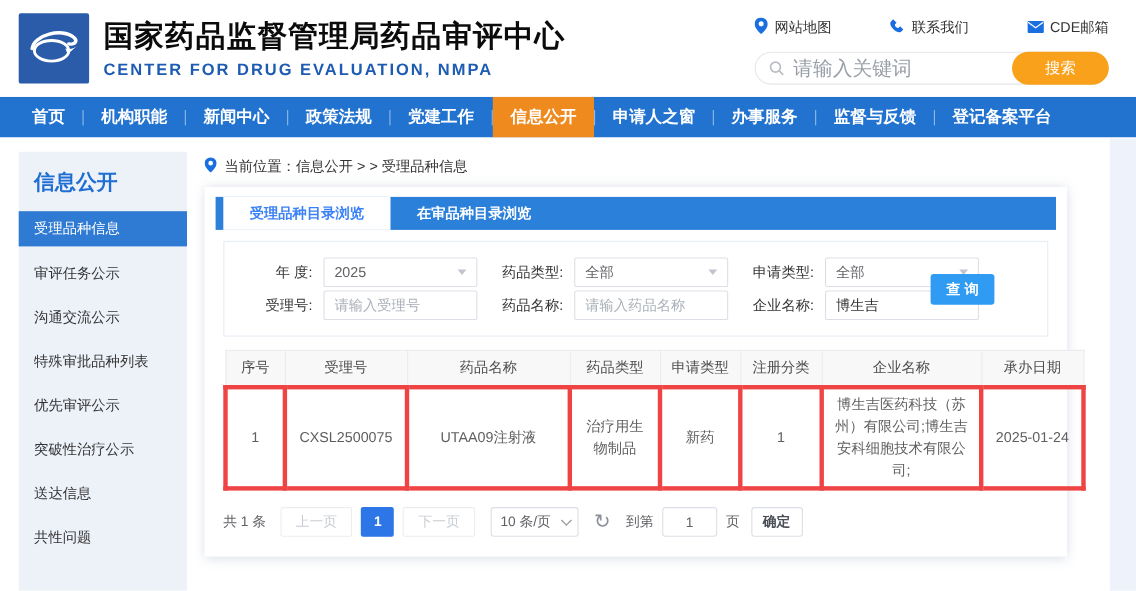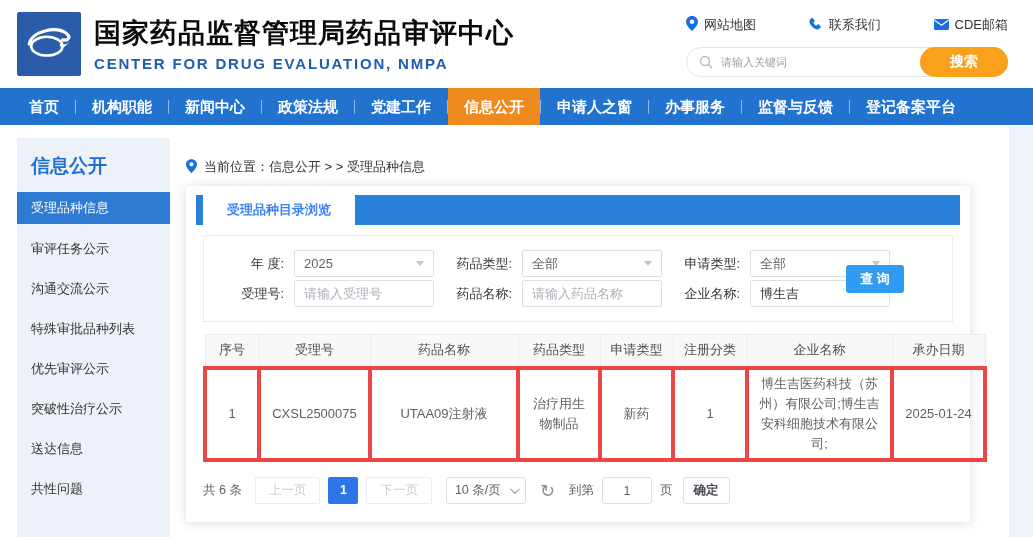--- a/index.html
+++ b/index.html
@@ -11,43 +11,43 @@
   .logo { position:absolute; left:17px; top:12px; width:64px; height:64px;
     background:#2a5caa; border-radius:2px; display:flex; align-items:center; justify-content:center; }
   .titles { position:absolute; left:94px; top:15px; }
   .site-title { font-size:27px; font-weight:700; color:#0b0b0b; letter-spacing:1px; }
   .site-subtitle { font-size:15px; font-weight:700; color:#1e5cb3; letter-spacing:1.8px; margin-top:4px; }
   .header-right { position:absolute; right:25px; top:16px; width:322px; }
   .quick-links { display:flex; justify-content:space-between; font-size:13px; color:#333; }
   .qlink { display:flex; align-items:center; gap:6px; cursor:pointer; }
   .search-row { margin-top:13px; position:relative; height:30px; }
   .search-input { width:100%; height:30px; border:1px solid #e4e6ea; border-radius:16px;
-    padding:0 98px 0 34px; font-size:11px; color:#333; outline:none; background:#fff; }
+    padding:0 98px 0 34px; font-size:18px; color:#333; outline:none; background:#fff; }
   .search-input::placeholder { color:#9aa0a8; }
   .magnifier { position:absolute; left:13px; top:8px; }
   .search-btn { position:absolute; right:0; top:0; width:88px; height:30px; border:none;
-    border-radius:16px; background:#f9a11b; color:#fff; font-size:14px; font-weight:700; cursor:pointer; }
+    border-radius:16px; background:#f9a11b; color:#fff; font-size:14px; font-weight:400; cursor:pointer; }
 
   
   .nav { height:37px; background:#2173cf; display:flex; align-items:center; padding-left:13px;
     font-size:15px; font-weight:700; color:#fff; }
   .nav-item { padding:0 16px; height:37px; line-height:37px; cursor:pointer; white-space:nowrap; }
   .nav-item.active { background:#ee8a1e; }
   .nav-divider { width:1px; height:14px; background:rgba(255,255,255,.5); }
 
   
   .page-body { position:relative; height:412px; background:#fff; }
   .right-strip { position:absolute; top:1px; right:0; width:24px; height:100%; background:#eef3fb; }
 
   .sidebar { position:absolute; left:17px; top:13px; width:153px; height:399px; background:#edf1f8; }
   .sidebar-title { color:#1e6ed3; font-size:19px; font-weight:700; padding:15px 0 13px 14px; }
   .side-item { height:40px; line-height:40px; padding-left:14px; font-size:13px; color:#333; cursor:pointer; }
   .side-item.active { height:32px; line-height:32px; background:#2f7bd3; color:#fff; margin-bottom:5px; }
 
-  .main { position:absolute; left:186px; top:16px; width:784px; }
+  .main { position:absolute; left:186px; top:0; width:784px; }
   .breadcrumb { margin-top:17px; font-size:13px; color:#333; display:flex; align-items:center; gap:7px; }
 
   .card { margin-top:10px; background:#fff; box-shadow:0 1px 10px rgba(110,130,160,.28); padding:9px 10px 18px; }
 
   .tabbar { background:#2b80d9; height:30px; display:flex; padding-left:7px; }
   .tab { min-width:152px; padding:0 14px; text-align:center; line-height:30px; font-size:13px;
     font-weight:700; color:#fff; cursor:pointer; }
   .tab.active { background:#fff; color:#3b82f6; }
 
   .filter { border:1px solid #e7edf4; margin:10px 7px 0; padding:11px 0 11px 14px; position:relative; }
@@ -191,20 +191,21 @@
         <svg width="11" height="14" viewBox="0 0 12 15">
             <path d="M6 0C2.7 0 0 2.6 0 5.8 0 10 6 15 6 15s6-5 6-9.2C12 2.6 9.3 0 6 0zm0 8a2.3 2.3 0 1 1 0-4.6A2.3 2.3 0 0 1 6 8z" fill="#1a6ee0"></path>
           </svg>
       </span>
       <span>当前位置：信息公开 &gt; &gt; 受理品种信息</span>
     </div>
 
     <div class="card">
       <div class="tabbar">
         <div class="tab active">受理品种目录浏览</div>
+        <div class="tab">在审品种目录浏览</div>
       </div>
 
       <div class="filter">
         <div class="frow">
           <div class="fgroup">
             <span class="flabel">年 度:</span>
             <div class="fselect">
               <span>2025</span>
               <span class="caret"></span>
             </div>
@@ -272,21 +273,21 @@
             <td>治疗用生物制品</td>
             <td>新药</td>
             <td>1</td>
             <td>博生吉医药科技（苏州）有限公司;博生吉安科细胞技术有限公司;</td>
             <td>2025-01-24</td>
           </tr>
         </tbody>
       </table>
 
       <div class="pagination">
-        <span class="pg-total">共 6 条</span>
+        <span class="pg-total">共 1 条</span>
         <button class="pg-btn">上一页</button>
         <span class="pg-num">1</span>
         <button class="pg-btn">下一页</button>
         <div class="pg-size">
           <span>10 条/页</span>
           <span class="chev"></span>
         </div>
         <span class="pg-refresh">↻</span>
         <span>到第</span>
         <input class="pg-goto-input" value="1" style="">

